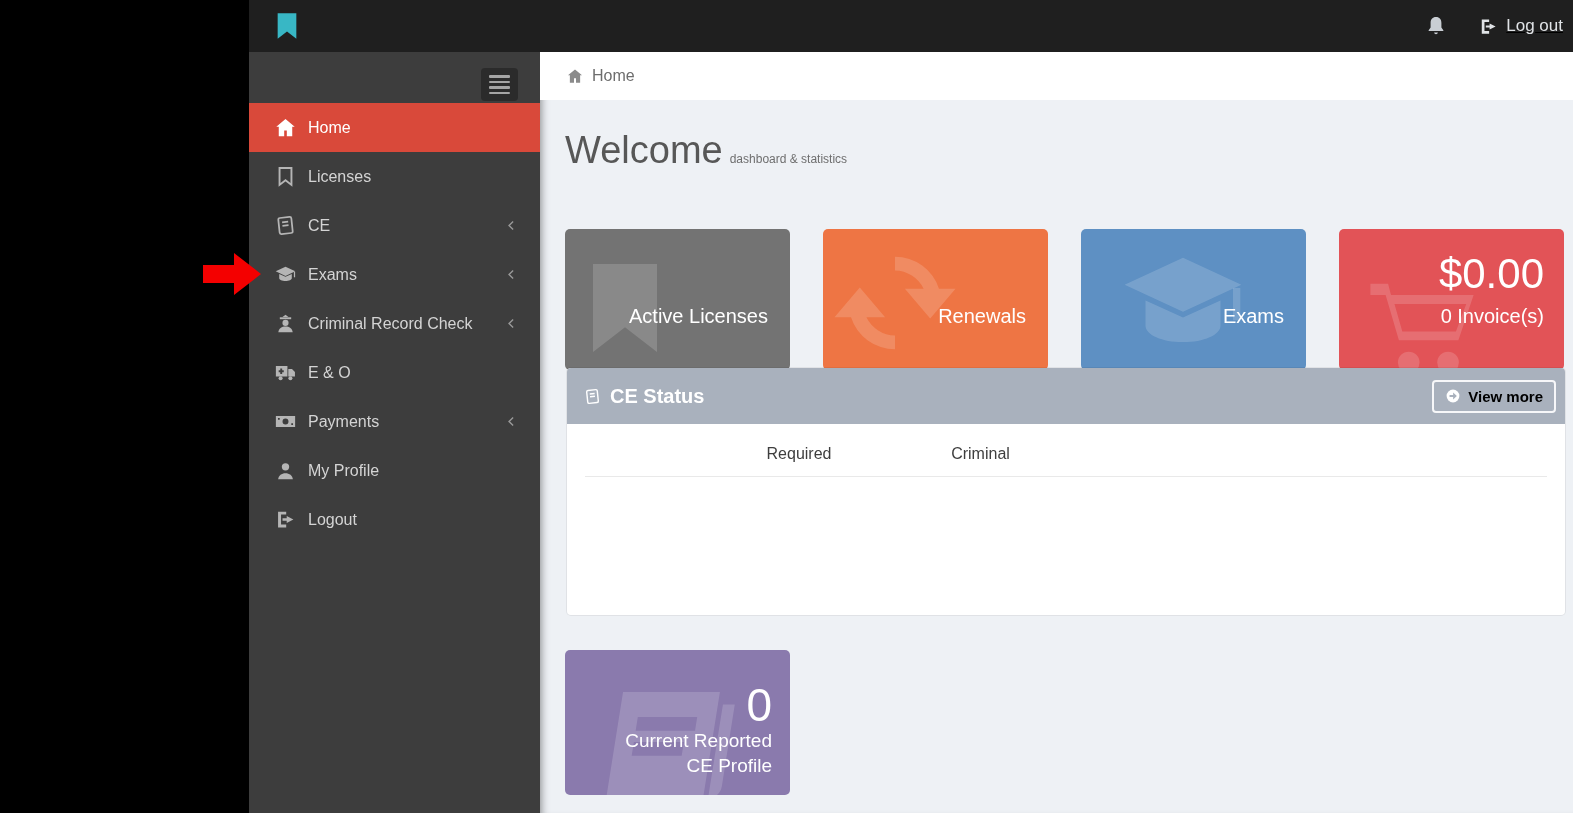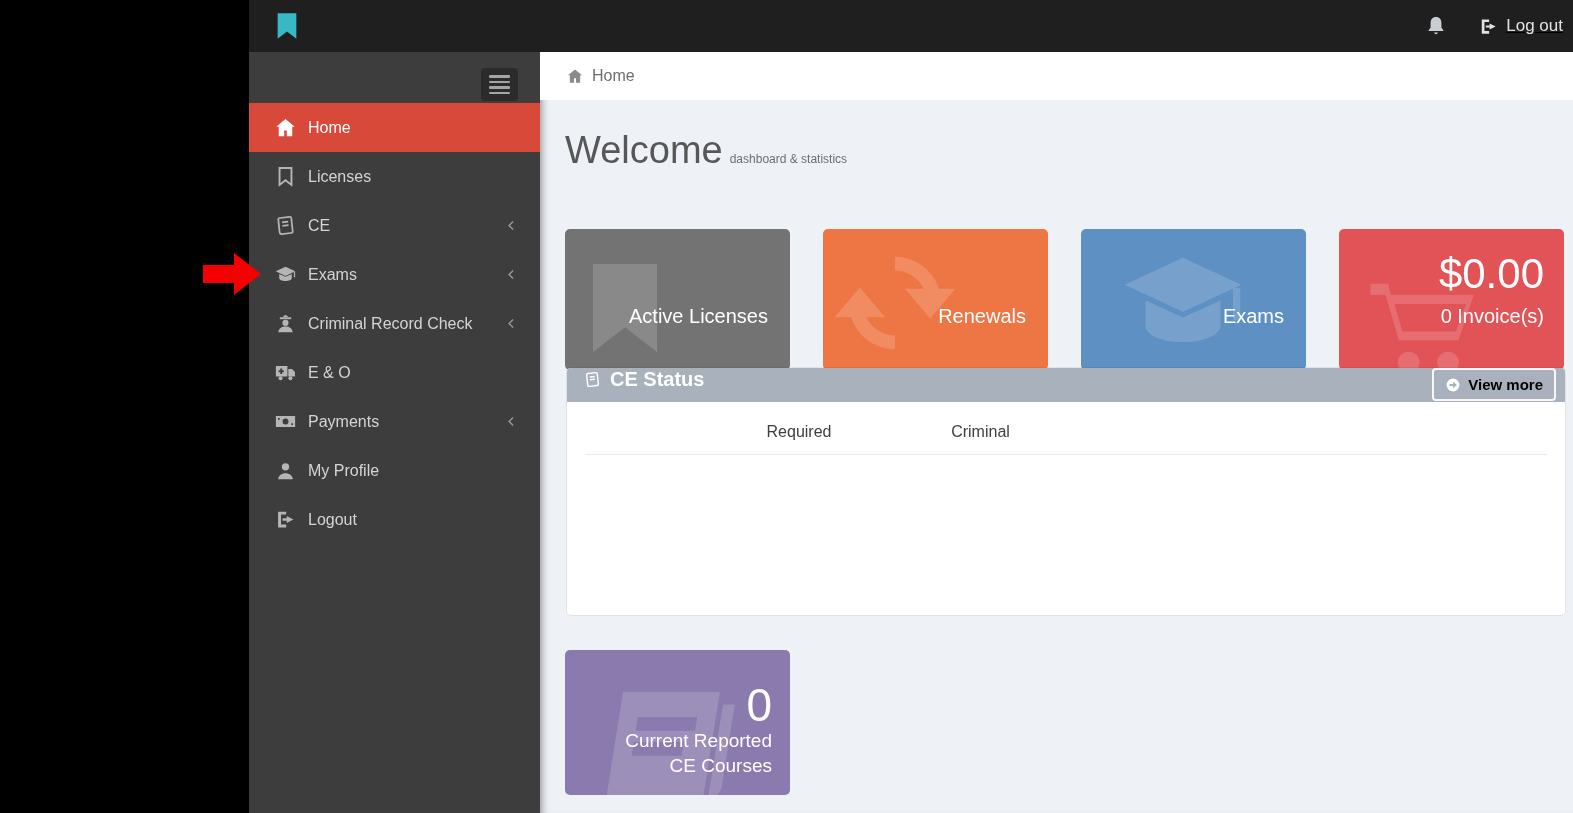--- a/index.html
+++ b/index.html
@@ -55,22 +55,22 @@
   .g2 { left:6px; top:8px; width:132px; height:132px; }
   .g3 { left:-8px; top:12px; width:220px; height:125px; }
   .g4 { left:8px; top:42px; width:150px; height:118px; }
   .tile-label { position:absolute; right:22px; top:76px; font-size:20px; }
   .t4 .amount { position:absolute; right:20px; top:22px; font-size:42px; line-height:1.1; }
   .t4 .tile-label { top:76px; right:20px; }
 
   
   .panel { position:absolute; left:27px; top:316px; width:998px; height:247px; background:#fff;
            border-radius:4px; box-shadow:0 0 0 1px rgba(0,0,0,.06); }
-  .panel-head { height:34px; background:#a9b1bd; border-radius:4px 4px 0 0; display:flex;
-                align-items:flex-start; padding:0 9px 0 17px; color:#fff; }
+  .panel-head { height:56px; background:#a9b1bd; border-radius:4px 4px 0 0; display:flex;
+                align-items:center; padding:0 9px 0 17px; color:#fff; }
   .panel-title { display:flex; align-items:center; gap:9px; font-size:20px; font-weight:700; }
   .panel-title .ic { width:17px; height:17px; }
   .view-more { margin-left:auto; height:33px; border:2px solid rgba(255,255,255,.9); background:transparent;
                border-radius:4px; color:#000000; font-size:15px; font-weight:700; display:flex;
                align-items:center; gap:7px; padding:0 11px; cursor:pointer;
                font-family:"Liberation Sans", sans-serif; }
   .view-more .ic { width:16px; height:16px; }
   table.ce { width:calc(100% - 36px); margin:12px 18px 0; border-collapse:collapse; }
   table.ce th { font-weight:400; font-size:16px; color:#3e3e3e; text-align:center;
                 padding:9px 0 13px; border-bottom:1px solid #e9e9e9; }
@@ -348,21 +348,21 @@
         </table>
       </section>
 
       <a class="ptile" style="background: rgb(138, 122, 173);">
         <svg class="ghost g5">
             <use href="#i-news"></use>
           </svg>
         <div class="pt-text">
           <div class="pt-count">0</div>
           <div class="pt-line">Current Reported</div>
-          <div class="pt-line">CE Courses</div>
+          <div class="pt-line">CE Profile</div>
         </div>
       </a>
     </main>
   </div>
 
   <svg class="arrow-annotation" style="color: rgb(244, 0, 0);">
       <use href="#i-fat-arrow-right"></use>
     </svg>
 </div>
 

